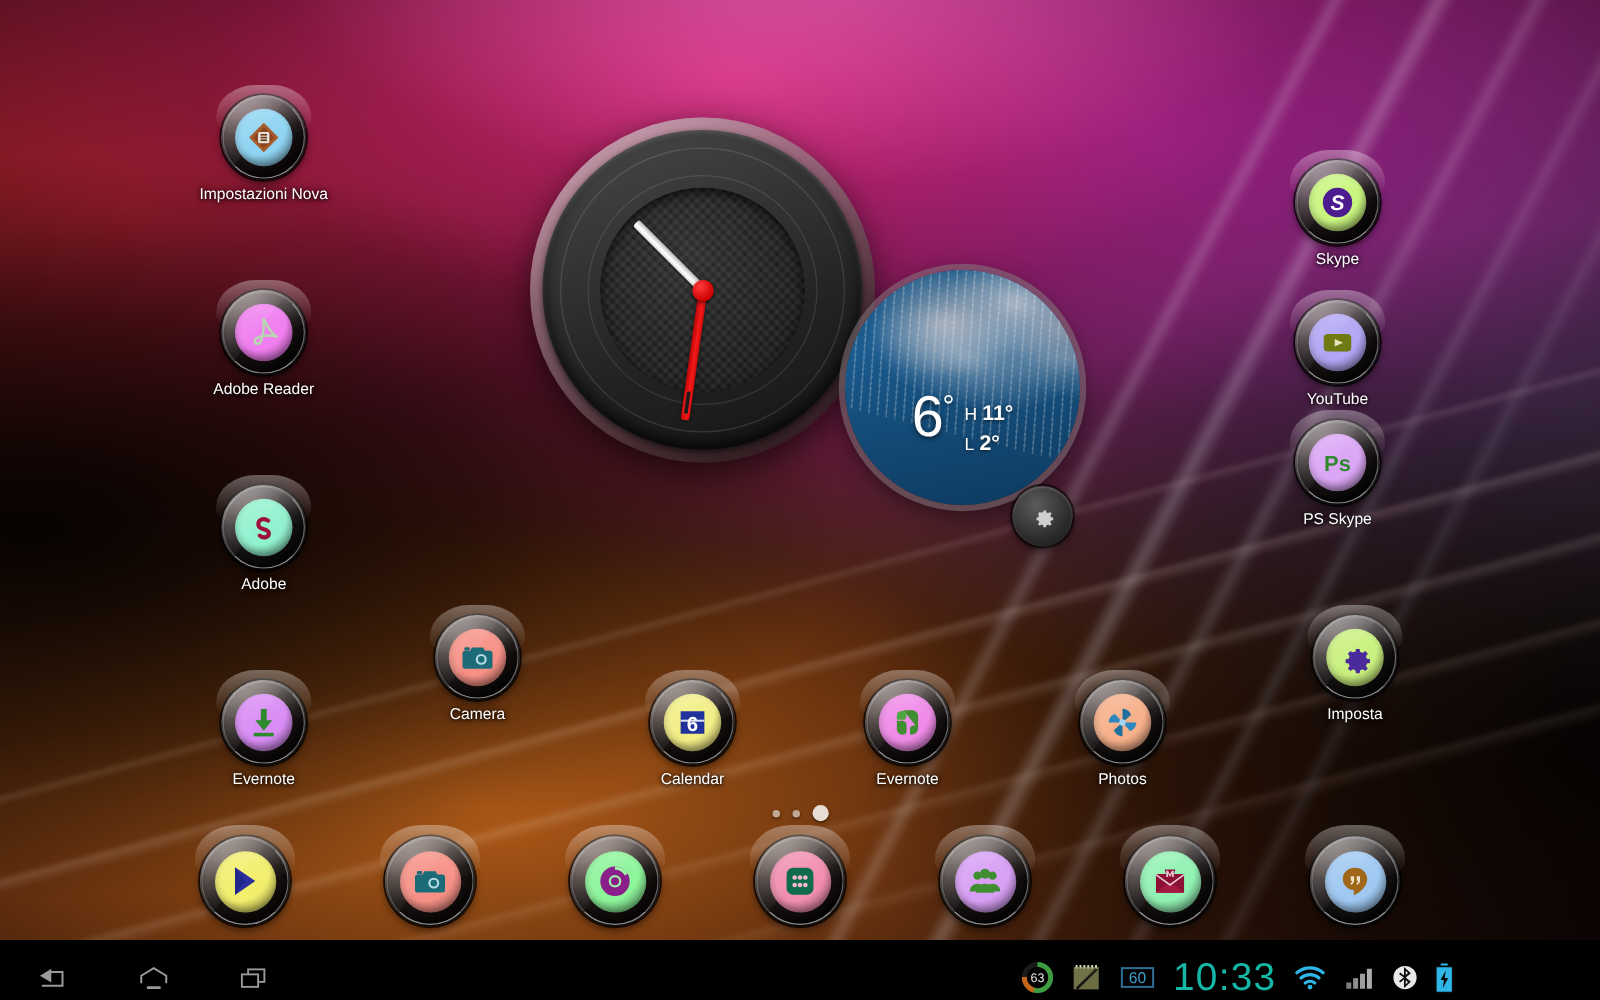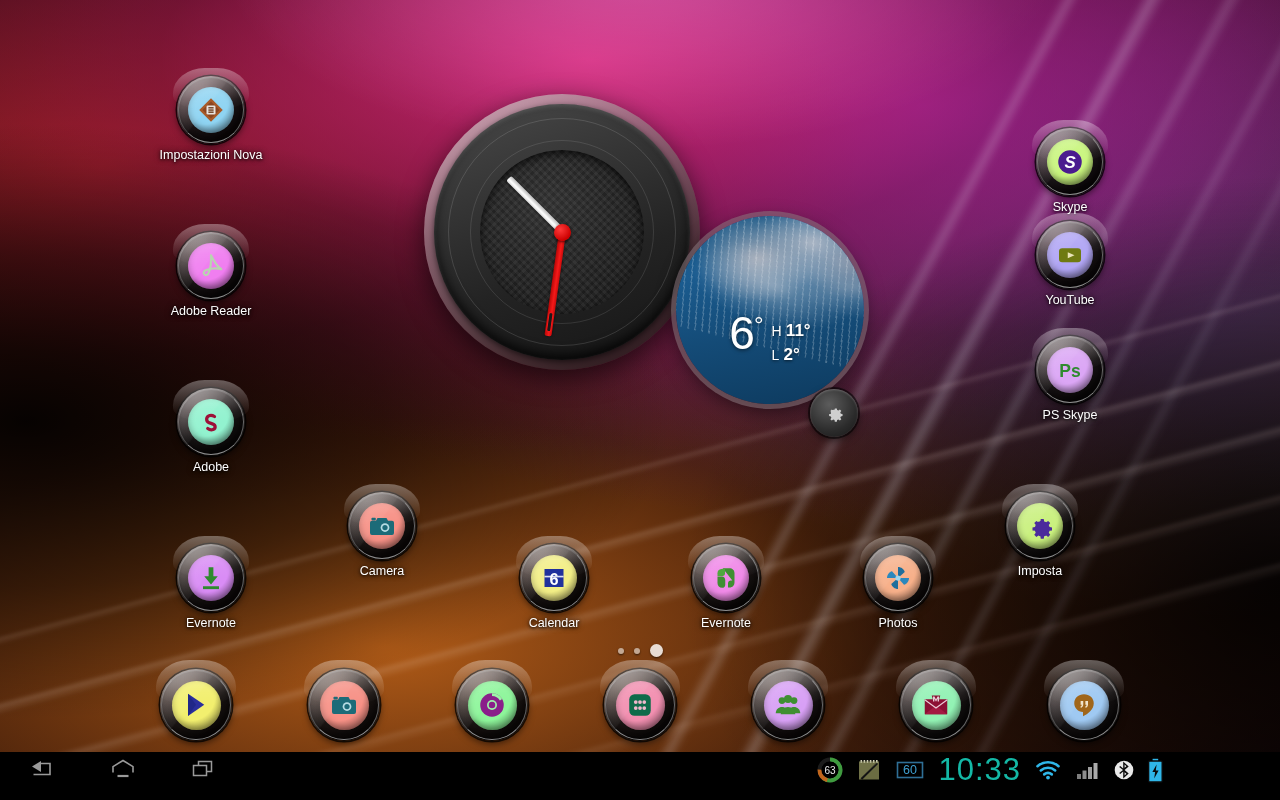--- a/index.html
+++ b/index.html
@@ -237,21 +237,21 @@
     width:6px; height:6px; border-radius:50%;
     background:rgba(238,232,228,.62);
     box-shadow:0 1px 2px rgba(0,0,0,.6);
   }
   #dots .dot.active { width:13px; height:13px; background:rgba(244,238,234,.9); }
 
   
   #statusbar {
     position:absolute; left:0; bottom:0; width:1176px; height:48px;
     background:#000;
-    display:flex; align-items:flex-start;gap:20px;
+    display:flex; align-items:flex-end;gap:20px;
   }
   #navbtns { display:flex; align-items:center; gap:38px; padding-left:22px; }
   .navbtn { width:42px; height:34px; display:flex; align-items:center; justify-content:center; cursor:pointer; }
   #sysicons {
     margin-left:auto; display:flex; align-items:center; gap:13px; padding-right:12px;
   }
   #clocktext {
     font-size:31px; color:#14b8a6; font-weight:300; letter-spacing:1px;
     font-family:"Liberation Sans", sans-serif;
   }
@@ -429,21 +429,21 @@
             <svg class="glyph" width="30" height="30" viewBox="0 0 24 24">
               <circle cx="12" cy="12" r="9.4" fill="#4b1b8f"></circle>
               <text x="12" y="16.8" text-anchor="middle" font-family="Liberation Sans, sans-serif" font-size="13.5" font-weight="bold" font-style="italic" fill="#ffffff">S</text>
             </svg>
           </div>
           <div class="gloss"></div>
           <div class="gloss-d"></div>
         </div>
         <div class="lbl">Skype</div>
       </div>
-      <div class="icon-cell" style="left: 1014px; top: 221px;">
+      <div class="icon-cell" style="left: 1014px; top: 240px;">
         <div class="orb" style="width:68px;height:68px">
           <div class="ring"></div>
           <div class="disc" style="width:46px;height:46px;margin:-23px 0 0 -23px;background:radial-gradient(circle at 36% 28%, #b1a6f5, #b1a6f5 55%, rgba(0,0,0,.22) 130%)">
             <svg class="glyph" width="30" height="30" viewBox="0 0 24 24">
               <rect x="3.2" y="6.6" width="17.6" height="11.2" rx="2.6" fill="#6f7a12"></rect>
               <path fill="#e9e4b8" d="M10.2 9.8 L15.6 12.2 L10.2 14.6 Z"></path>
             </svg>
           </div>
           <div class="gloss"></div>
           <div class="gloss-d"></div>
@@ -456,21 +456,21 @@
           <div class="disc" style="width:46px;height:46px;margin:-23px 0 0 -23px;background:radial-gradient(circle at 36% 28%, #dba6f5, #dba6f5 55%, rgba(0,0,0,.22) 130%)">
             <svg class="glyph" width="30" height="30" viewBox="0 0 24 24">
               <text x="12" y="17.4" text-anchor="middle" font-family="Liberation Sans, sans-serif" font-size="14" font-weight="bold" fill="#2f8a2f">Ps</text>
             </svg>
           </div>
           <div class="gloss"></div>
           <div class="gloss-d"></div>
         </div>
         <div class="lbl">PS Skype</div>
       </div>
-      <div class="icon-cell" style="left: 984px; top: 492px;">
+      <div class="icon-cell" style="left: 1028px; top: 492px;">
         <div class="orb" style="width:68px;height:68px">
           <div class="ring"></div>
           <div class="disc" style="width:46px;height:46px;margin:-23px 0 0 -23px;background:radial-gradient(circle at 36% 28%, #c9f07e, #c9f07e 55%, rgba(0,0,0,.22) 130%)">
             <svg class="glyph" width="30" height="30" viewBox="0 0 24 24">
               <path fill="#4b2b9c" d="M12 8.3a3.7 3.7 0 100 7.4 3.7 3.7 0 000-7.4zm9.6 4.8l-2-.3a7.9 7.9 0 00-.6-1.6l1.2-1.6-1.7-1.7-1.6 1.2c-.5-.3-1-.5-1.6-.6l-.3-2h-2.4l-.3 2c-.6.1-1.1.3-1.6.6L9.1 7.9 7.4 9.6l1.2 1.6c-.3.5-.5 1-.6 1.6l-2 .3v2.4l2 .3c.1.6.3 1.1.6 1.6l-1.2 1.6 1.7 1.7 1.6-1.2c.5.3 1 .5 1.6.6l.3 2h2.4l.3-2c.6-.1 1.1-.3 1.6-.6l1.6 1.2 1.7-1.7-1.2-1.6c.3-.5.5-1 .6-1.6l2-.3z"></path>
             </svg>
           </div>
           <div class="gloss"></div>
           <div class="gloss-d"></div>
         </div>

